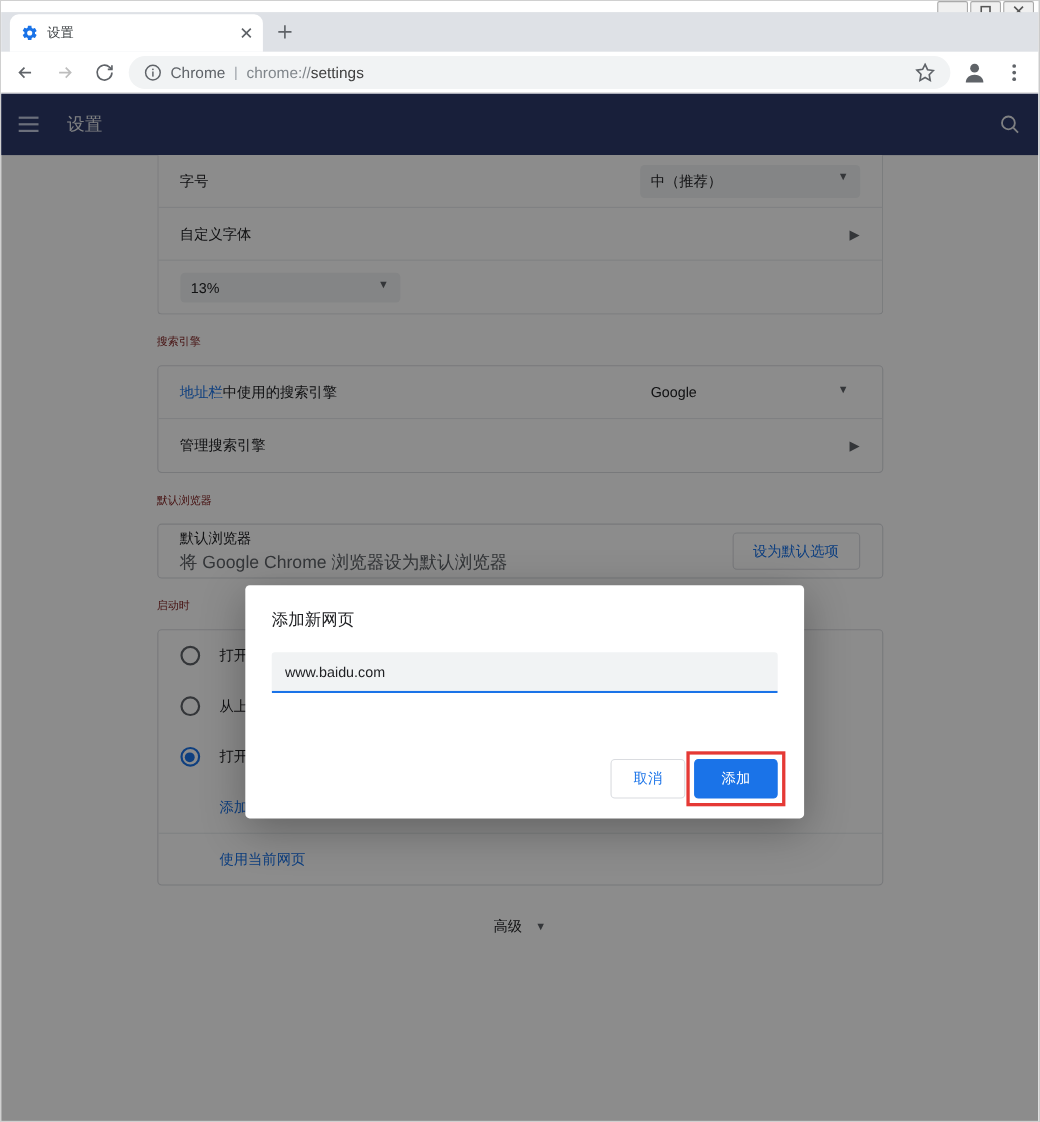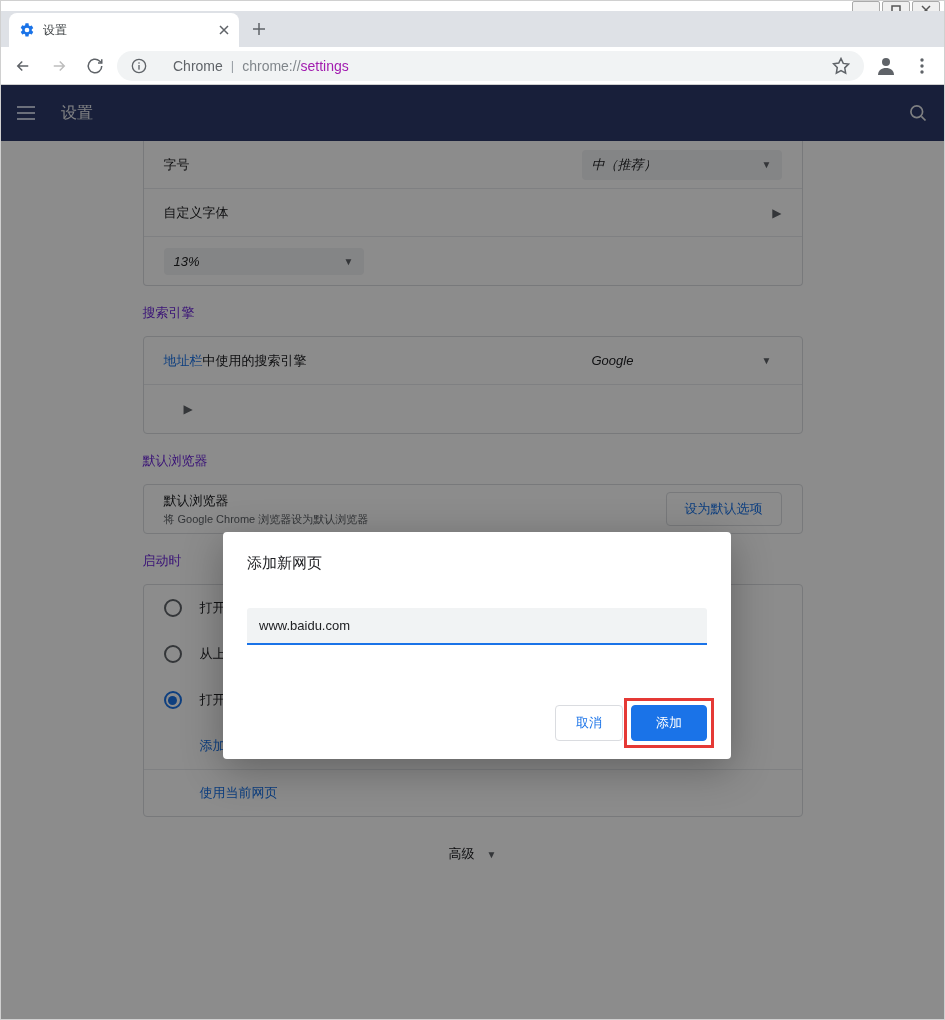--- a/index.html
+++ b/index.html
@@ -16,74 +16,74 @@
   .tab-favicon { width: 16px; height: 16px; display: flex; align-items: center; justify-content: center; }
   .tab-title { flex: 1; font-size: 12px; color: #3c4043; }
   .tab-close { color: #5f6368; font-size: 14px; cursor: pointer; }
   .new-tab-btn { width: 28px; height: 28px; display: flex; align-items: center; justify-content: center; color: #5f6368; font-size: 18px; margin-left: 6px; margin-bottom: 4px; cursor: pointer; }
   
   
   .toolbar { height: 38px; background: #fff; border-bottom: 1px solid #d0d0d0; display: flex; align-items: center; padding: 0 8px; gap: 8px; }
   .tb-icon { width: 28px; height: 28px; display: flex; align-items: center; justify-content: center; color: #5f6368; border-radius: 50%; cursor: pointer; }
   .tb-icon.disabled { color: #bdbdbd; }
   .omnibox { flex: 1; height: 30px; background: #f1f3f4; border-radius: 15px; display: flex; align-items: center; padding: 0 14px; gap: 8px; color: #5f6368; }
-  .omnibox .chrome-label { color: #5f6368; font-size: 14px; margin-left: 18px; }
+  .omnibox .chrome-label { color: #5f6368; font-size: 14px; }
   .omnibox .divider { color: #9aa0a6; }
   .omnibox .url-prefix { color: #80868b; font-size: 14px; }
-  .omnibox .url-path { color: #a21caf; font-size: 14px; }
+  .omnibox .url-path { color: #404040; font-size: 14px; }
   .star-icon { color: #5f6368; margin-left: auto; }
   .menu-icon { width: 28px; display: flex; align-items: center; justify-content: center; color: #5f6368; font-size: 16px; cursor: pointer; }
   
   
   .content-area { position: relative; height: calc(1020px - 10px - 36px - 38px - 2px); overflow: hidden; background: #fff; }
   
   
   .settings-header { height: 56px; background: #2c3a6b; color: #fff; display: flex; align-items: center; padding: 0 16px; }
   .hamburger { width: 24px; height: 24px; display: flex; flex-direction: column; justify-content: center; gap: 4px; margin-right: 20px; cursor: pointer; }
   .hamburger span { display: block; height: 2px; background: #c3cbe0; width: 18px; }
   .settings-title { font-size: 16px; color: #e8eaed; flex: 1; }
   .search-btn { color: #e8eaed; font-size: 18px; cursor: pointer; }
   
   
   .settings-body { height: calc(100% - 56px); overflow-y: auto; padding-bottom: 48px; position: relative; }
   .settings-body::-webkit-scrollbar { width: 14px; }
   .settings-body::-webkit-scrollbar-track { background: #f1f1f1; }
   .settings-body::-webkit-scrollbar-thumb { background: #c0c0c0; }
   
   .section { width: 660px; margin: 0 auto; }
-  .section-title-outer { font-size: 13px; color: #6d28d9; padding: 18px 0 14px 0; }
+  .section-title-outer { font-size: 10px; color: #7f1d1d; padding: 18px 0 14px 0; }
   .card { border: 1px solid #dadce0; border-radius: 4px; background: #fff; }
   .row { display: flex; align-items: center; padding: 0 20px; min-height: 48px; border-bottom: 1px solid #e8eaed; }
   .row:last-child { border-bottom: none; }
   .row-label { flex: 1; font-size: 13px; color: #202124; }
   .row-label .link-text { color: #1a73e8; }
-  .row-sub { font-size: 11px; color: #5f6368; margin-top: 2px; }
+  .row-sub { font-size: 16px; color: #5f6368; margin-top: 2px; }
   .row-control { font-size: 13px; color: #202124; display: flex; align-items: center; gap: 20px; }
-  .dropdown-val { background: #f1f3f4; padding: 6px 10px; border-radius: 4px; width: 200px; display: flex; align-items: center; font-style: italic; }
+  .dropdown-val { background: #f1f3f4; padding: 6px 10px; border-radius: 4px; width: 200px; display: flex; align-items: flex-start; }
   .dropdown-arrow { color: #5f6368; font-size: 10px; margin-left: auto; }
   .row-arrow { color: #5f6368; font-size: 12px; margin-left: 20px; }
   .btn-default { background: #fff; border: 1px solid #dadce0; color: #1a73e8; padding: 7px 18px; border-radius: 4px; font-size: 13px; cursor: pointer; }
   
   
   .radio-row { display: flex; align-items: center; padding: 14px 20px; gap: 18px; }
   .radio { width: 18px; height: 18px; border: 2px solid #5f6368; border-radius: 50%; display: flex; align-items: center; justify-content: center; flex-shrink: 0; }
   .radio.checked { border-color: #1a73e8; }
   .radio.checked::after { content: ""; width: 9px; height: 9px; background: #1a73e8; border-radius: 50%; }
   .radio-label { font-size: 13px; color: #202124; }
   .link-row { padding: 14px 20px 14px 56px; font-size: 13px; color: #1a73e8; cursor: pointer; border-top: 1px solid #e8eaed; }
   .link-row.first-link { border-top: none; }
   
   .advanced-row { text-align: center; padding: 28px 0; color: #202124; font-size: 13px; display: flex; align-items: center; justify-content: center; gap: 12px; }
   
   
   .overlay { position: absolute; top: 0; left: 0; right: 0; bottom: 0; background: rgba(0,0,0,0.45); z-index: 10; }
   .dialog { position: absolute; top: 447px; left: 222px; width: 508px; background: #fff; border-radius: 4px; box-shadow: 0 10px 40px rgba(0,0,0,0.3); z-index: 20; padding: 22px 24px 18px 24px; }
   .dialog-title { font-size: 15px; color: #202124; margin-bottom: 20px; }
   .input-label { font-size: 11px; color: #1a73e8; margin-bottom: 4px; }
-  .text-input { width: 100%; border: none; border-bottom: 2px solid #1a73e8; background: #f1f3f4; padding: 10px 12px; font-size: 13px; color: #202124; outline: none; border-radius: 3px 3px 0 0; margin-top: 15px; }
+  .text-input { width: 100%; border: none; border-bottom: 2px solid #1a73e8; background: #f1f3f4; padding: 10px 12px; font-size: 13px; color: #202124; outline: none; border-radius: 3px 3px 0 0; }
   .dialog-actions { display: flex; justify-content: flex-end; gap: 8px; margin-top: 60px; }
   .btn-cancel { background: #fff; border: 1px solid #dadce0; color: #1a73e8; padding: 8px 20px; border-radius: 4px; font-size: 13px; cursor: pointer; }
   .btn-add { background: #1a73e8; border: 1px solid #1a73e8; color: #fff; padding: 8px 24px; border-radius: 4px; font-size: 13px; cursor: pointer; }
   .highlight-box { position: absolute; border: 3px solid #e53935; pointer-events: none; }
   
   svg { display: block; }
 </style>
 </head>
 <body>
 
@@ -228,20 +228,21 @@
         <div class="row">
           <div class="row-label"><span class="link-text">地址栏</span><span>中使用的搜索引擎</span></div>
           <div class="row-control">
             <span class="dropdown-val" style="background:transparent;">
               <span>Google</span>
               <span class="dropdown-arrow">▼</span>
             </span>
           </div>
         </div>
         <div class="row">
+          <div class="row-label">管理搜索引擎</div>
           <div class="row-arrow">▶</div>
         </div>
       </div>
     </div>
 
     <div class="section">
       <div class="section-title-outer">默认浏览器</div>
       <div class="card">
         <div class="row">
           <div class="row-label">

